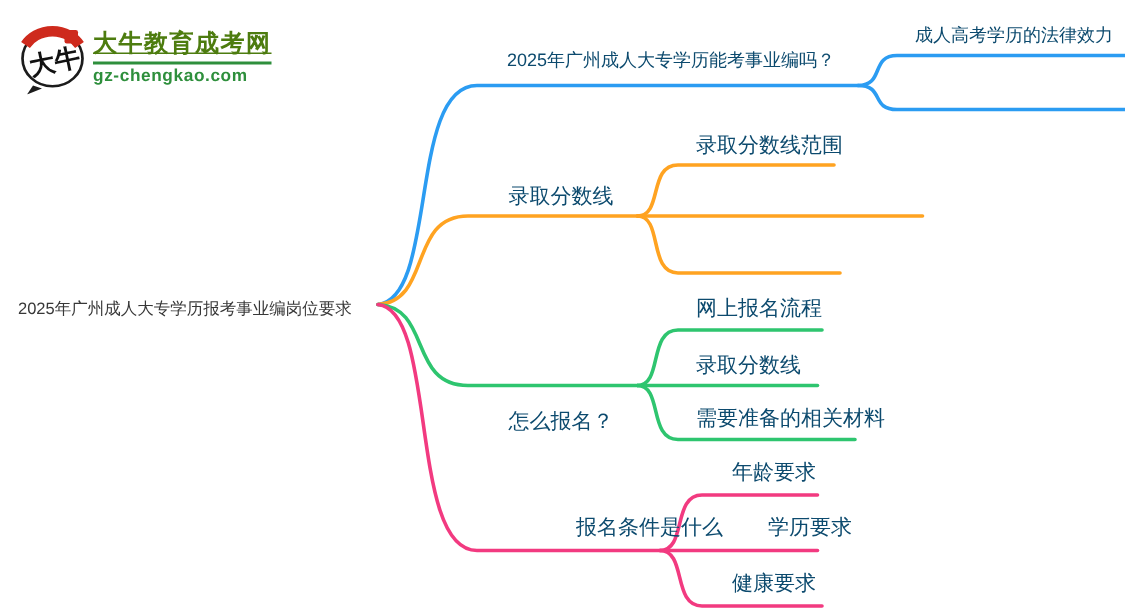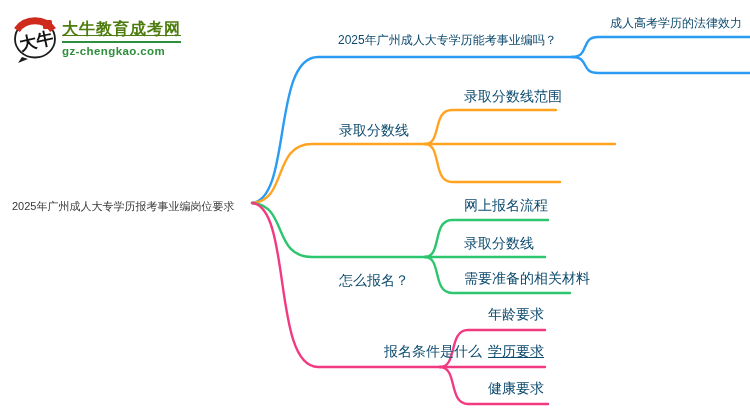--- a/index.html
+++ b/index.html
@@ -72,16 +72,16 @@
   <div class="node big" style="left:339px;top:123px;">录取分数线</div>
   <div class="node big" style="left:464px;top:89px;">录取分数线范围</div>
 
   <div class="node big" style="left:339px;top:235px;margin-top:38px;">怎么报名？</div>
   <div class="node big" style="left:464px;top:198px;">网上报名流程</div>
   <div class="node big" style="left:464px;top:236px;">录取分数线</div>
   <div class="node big" style="left:464px;top:271px;">需要准备的相关材料</div>
 
   <div class="node big" style="left:338px;top:344px;margin-left:46px;">报名条件是什么</div>
   <div class="node big" style="left:488px;top:307px;">年龄要求</div>
-  <div class="node big" style="left:488px;top:344px;text-decoration:underline;">学历要求</div>
+  <div class="node big" style="left:512px;top:344px;">学历要求</div>
   <div class="node big" style="left:488px;top:381px;">健康要求</div>
 
 </div>
 
 </body></html>

